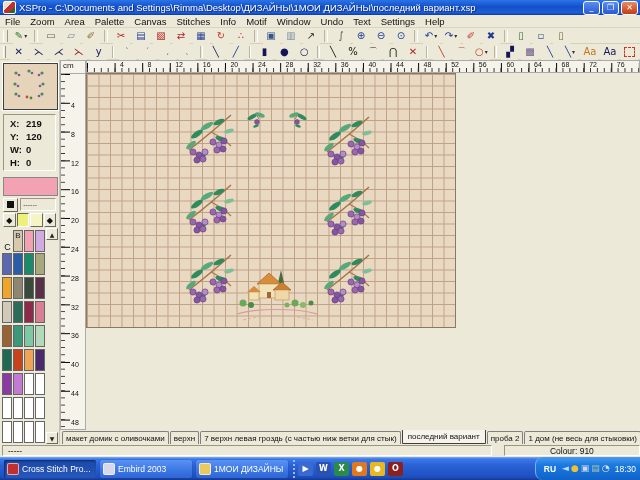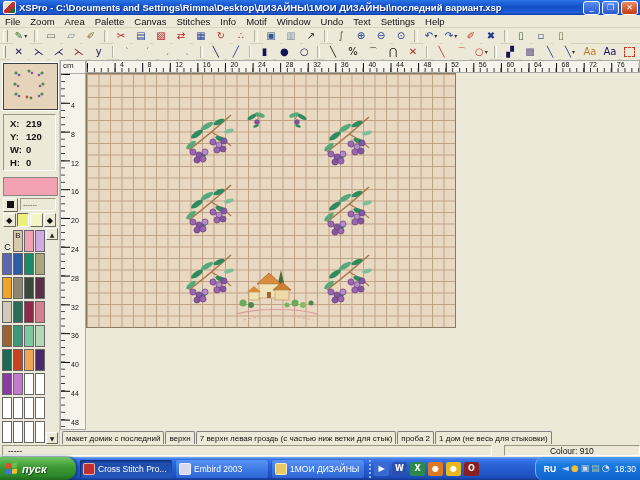--- a/index.html
+++ b/index.html
@@ -5,21 +5,21 @@
   html,body{margin:0;padding:0;}
   #screen{position:relative;width:640px;height:480px;background:#ece9d8;overflow:hidden;
     font-family:"Liberation Sans",sans-serif;-webkit-font-smoothing:antialiased;}
   .abs{position:absolute;}
   
   #titlebar{left:0;top:0;width:640px;height:15px;
     background:linear-gradient(180deg,#2a74e8,#1450c8 45%,#1e5ed8 85%,#0a3aa0);
     display:flex;align-items:center;padding:0 2px;box-sizing:border-box;}
   #app-icon{width:11px;height:11px;margin:0 3px 0 1px;flex:0 0 auto;
     background:linear-gradient(135deg,#e8e0c8 0 40%,#c03030 40% 70%,#2a6a2a 70%);border:1px solid #fff;border-radius:2px;}
-  #title-text{color:#fff;font-size:9.5px;font-weight:bold;white-space:nowrap;overflow:hidden;
+  #title-text{color:#fff;font-size:9.5px;font-weight:normal;white-space:nowrap;overflow:hidden;
     text-shadow:1px 1px 1px #0a2a7a;flex:1 1 auto;}
   .winbtn{width:15px;height:12px;margin-left:2px;border:1px solid #fff;border-radius:3px;flex:0 0 auto;
     display:flex;align-items:center;justify-content:center;color:#fff;font-size:8px;line-height:1;
     background:linear-gradient(180deg,#5a8cf0,#2a5ad0);font-family:"DejaVu Sans",sans-serif;}
   .winbtn.close{background:linear-gradient(180deg,#ea8a62,#c23c14);}
   
   #menubar{left:0;top:15px;width:640px;height:13px;background:#ece9d8;border-bottom:1px solid #d8d4c0;
     display:flex;align-items:center;box-sizing:border-box;}
   .menu-item{font-size:9.5px;color:#111;padding:0 5px;white-space:nowrap;}
   
@@ -581,42 +581,34 @@
         <svg class="motif" width="58" height="58" style="left: 228px; top: 178px;">
           <use href="#sym-olive-branch"></use>
         </svg>
         <svg class="motif" width="80" height="56" style="left: 150px; top: 194px;">
           <use href="#sym-house-scene"></use>
         </svg>
       </div>
   </div>
 
   <div id="tabbar" class="abs">
-      <div class="tab">макет домик с последний</div>
+      <div class="tab">макет домик с оливочками</div>
       <div class="tab">верхн</div>
       <div class="tab">7 верхн левая гроздь (с частью ниж ветки для стык)</div>
+      <div class="tab active">последний вариант</div>
       <div class="tab">проба 2</div>
       <div class="tab">1 дом (не весь для стыковки)</div>
     </div>
 
   <div id="statusbar" class="abs">
     <div id="status-left" class="status-cell">-----</div>
     <div id="status-right" class="status-cell">Colour: 910</div>
   </div>
 
   <div id="taskbar" class="abs">
-    <div id="start-button">
-      <div id="start-flag">
-        <i style="background:#e24a2a"></i>
-          <i style="background:#6abf4a"></i>
-        <i style="background:#3a7ae0"></i>
-          <i style="background:#f0c030"></i>
-      </div>
-      <span>пуск</span>
-    </div>
     <div id="tasks" style="display:flex">
         <div class="task active">
           <span class="ticon" style="background: rgb(192, 48, 48);"></span>
           <span>Cross Stitch Pro...</span>
         </div>
         <div class="task">
           <span class="ticon" style="background: rgb(216, 216, 236);"></span>
           <span>Embird 2003</span>
         </div>
         <div class="task">

